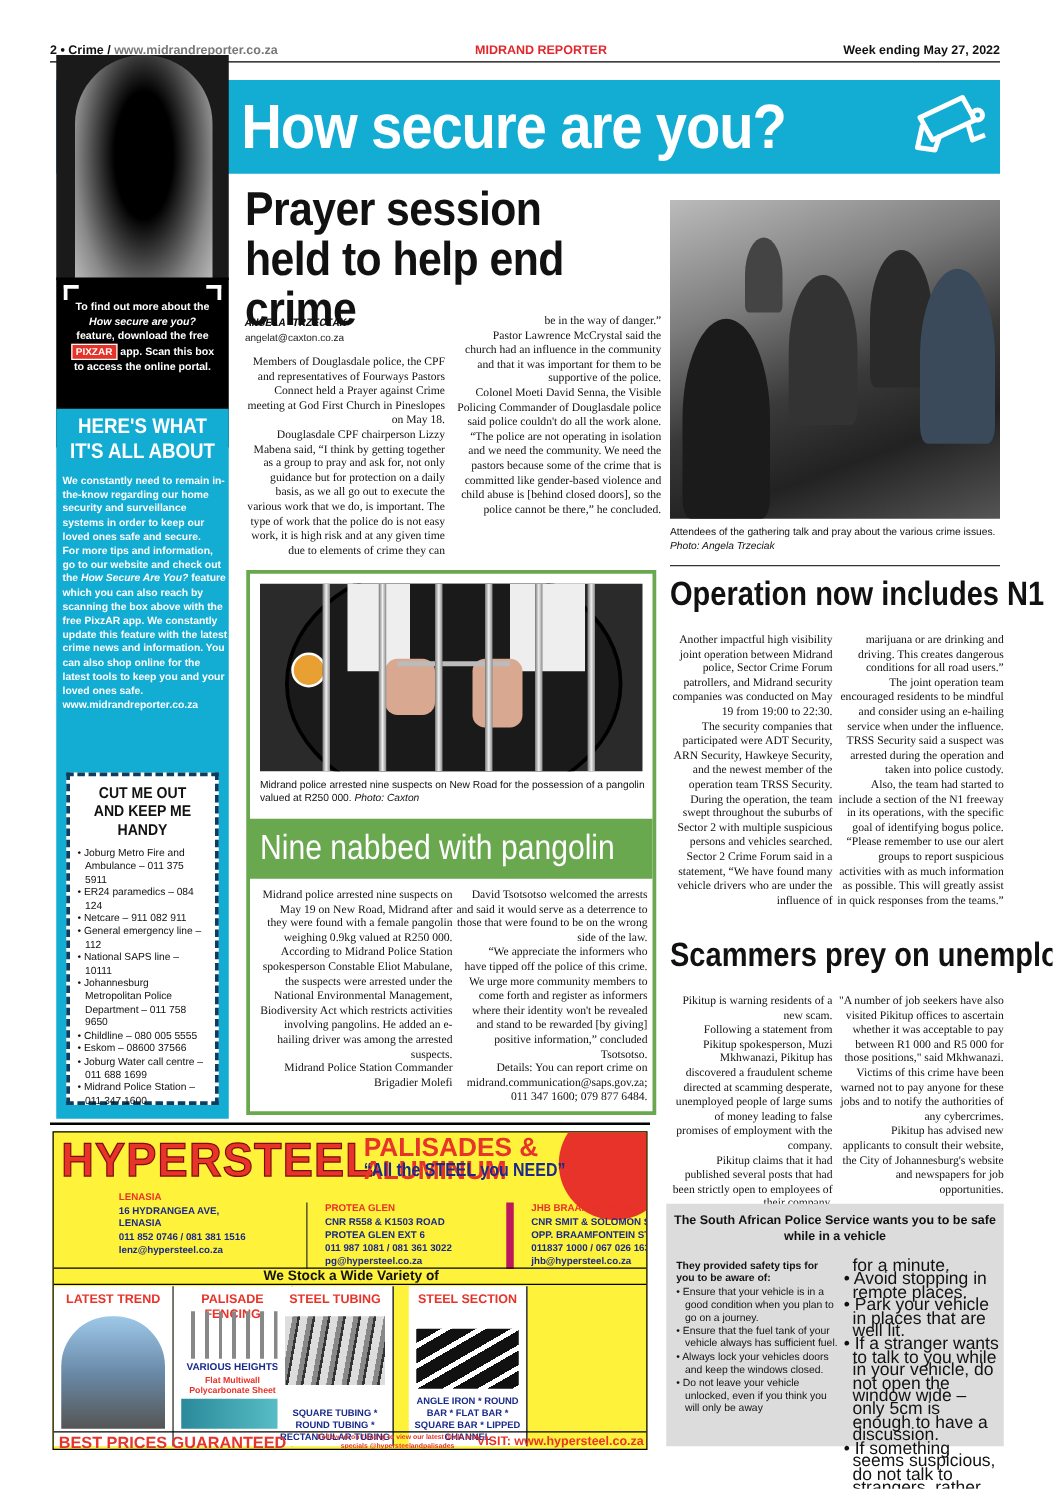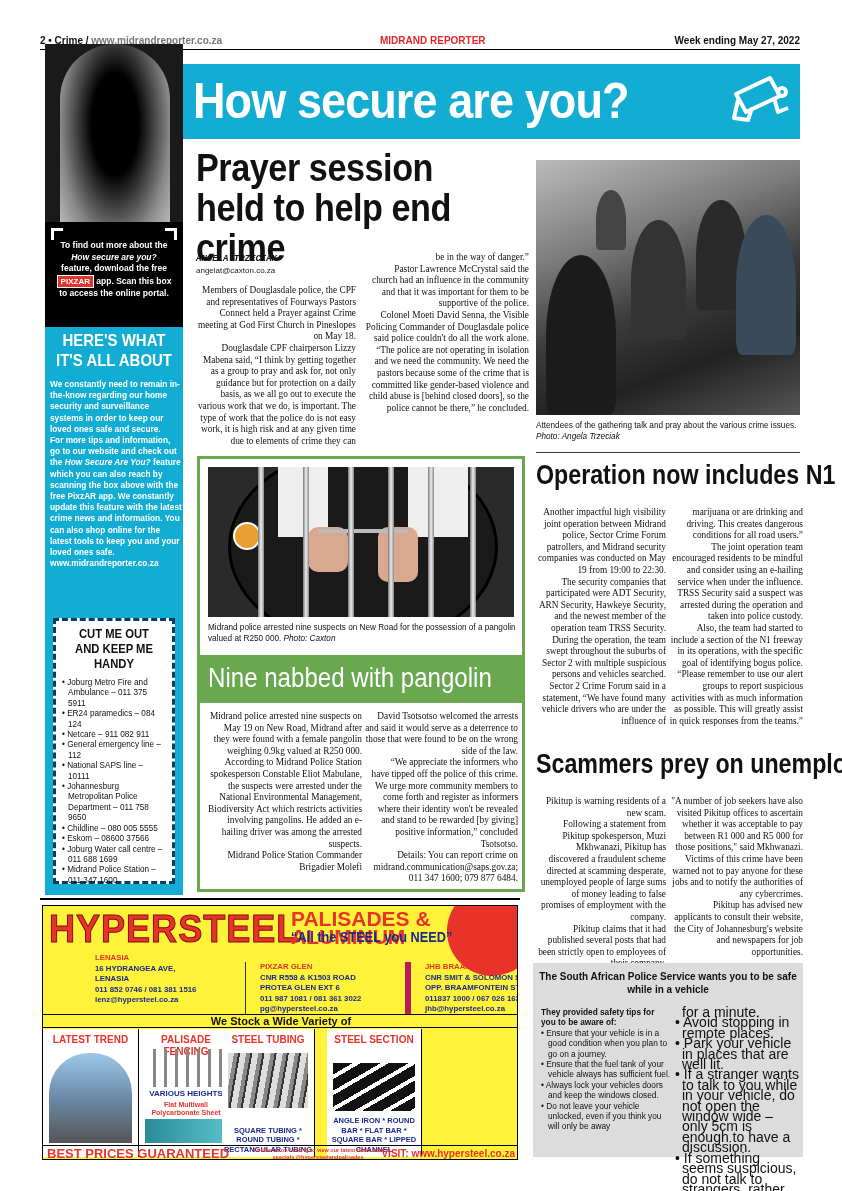--- a/index.html
+++ b/index.html
@@ -255,21 +255,21 @@
   <div class="ad-slogan">“All the STEEL you NEED”</div>
 
   <div class="ad-branch" style="left:8px;">
     <div class="bn">LENASIA</div>
     <div>16 HYDRANGEA AVE,</div>
       <div>LENASIA</div>
       <div>011 852 0746 / 081 381 1516</div>
       <div>lenz@hypersteel.co.za</div>
   </div>
   <div class="ad-branch b2" style="left:158px;top:56px;">
-    <div class="bn">PIXZAR GLEN</div>
+    <div class="bn">PROTEA GLEN</div>
     <div>CNR R558 &amp; K1503 ROAD</div>
       <div>PROTEA GLEN EXT 6</div>
       <div>011 987 1081 / 081 361 3022</div>
       <div>pg@hypersteel.co.za</div>
   </div>
   <div class="ad-branch b3" style="left:318px;top:56px;">
     <div class="bn">JHB BRAAMFONTEIN</div>
     <div>CNR SMIT &amp; SOLOMON STR</div>
       <div>OPP. BRAAMFONTEIN STATION</div>
       <div>011837 1000 / 067 026 1632</div>

